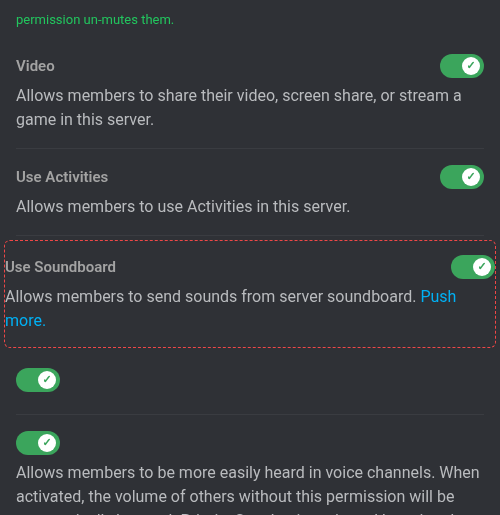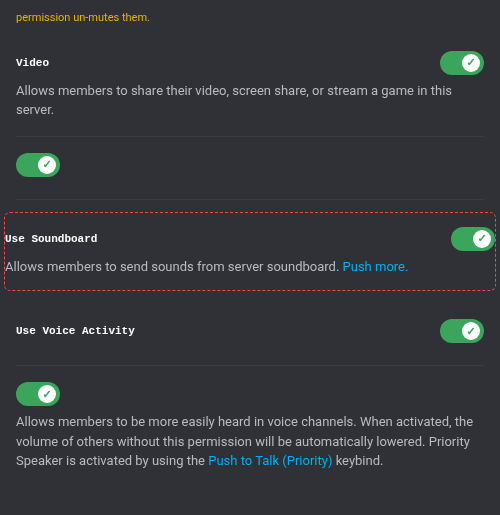--- a/index.html
+++ b/index.html
@@ -28,39 +28,38 @@
     }
 
     .permission-item:last-child {
       border-bottom: none;
     }
 
     .permission-item.highlighted {
       border: 1.5px dashed #f04747;
       border-radius: 6px;
       padding: 14px 0;
-      margin: 12px -12px;
+      margin: 4px -12px;
     }
 
     .permission-header {
       display: flex;
       align-items: center;
       justify-content: space-between;
       margin-bottom: 6px;
     }
 
     .permission-title {
       font-weight: 600;
-      font-size: 11px;
-      color: #ffffff;
-      font-family: Liberation Mono, monospace;
+      font-size: 15px;
+      color: #a3a3a3;
     }
 
     .permission-description {
-      font-size: 13px;
+      font-size: 16px;
       color: #b9bbbe;
       line-height: 1.5;
     }
 
     .permission-description a {
       color: #00b0f4;
       text-decoration: none;
     }
 
     
@@ -93,22 +92,22 @@
       justify-content: center;
     }
 
     .toggle-check {
       color: #3ba55c;
       font-size: 11px;
       font-weight: bold;
     }
 
     .intro-text {
-      font-size: 11px;
-      color: #eab308;
+      font-size: 13px;
+      color: #22c55e;
       line-height: 1.5;
       padding-bottom: 8px;
     }
   </style>
 </head>
 <body>
 
 <div class="container">
 
   <div class="intro-text">permission un-mutes them.</div>
@@ -122,28 +121,30 @@
             <span class="toggle-check">✓</span>
           </div>
         </div>
       </div>
     </div>
     <div class="permission-description">Allows members to share their video, screen share, or stream a game in this server.</div>
   </div>
 
   <div class="permission-item">
     <div class="permission-header">
+      <span class="permission-title">Use Activities</span>
       <div class="toggle">
         <div class="toggle-track">
           <div class="toggle-thumb">
             <span class="toggle-check">✓</span>
           </div>
         </div>
       </div>
     </div>
+    <div class="permission-description">Allows members to use Activities in this server.</div>
   </div>
 
   <div class="permission-item highlighted">
     <div class="permission-header">
       <span class="permission-title">Use Soundboard</span>
       <div class="toggle">
         <div class="toggle-track">
           <div class="toggle-thumb">
             <span class="toggle-check">✓</span>
           </div>
@@ -151,21 +152,20 @@
       </div>
     </div>
     <div class="permission-description">
       <span>Allows members to send sounds from server soundboard.</span>
       <a href="#">Push more.</a>
     </div>
   </div>
 
   <div class="permission-item">
     <div class="permission-header">
-      <span class="permission-title">Use Voice Activity</span>
       <div class="toggle">
         <div class="toggle-track">
           <div class="toggle-thumb">
             <span class="toggle-check">✓</span>
           </div>
         </div>
       </div>
     </div>
   </div>
 

